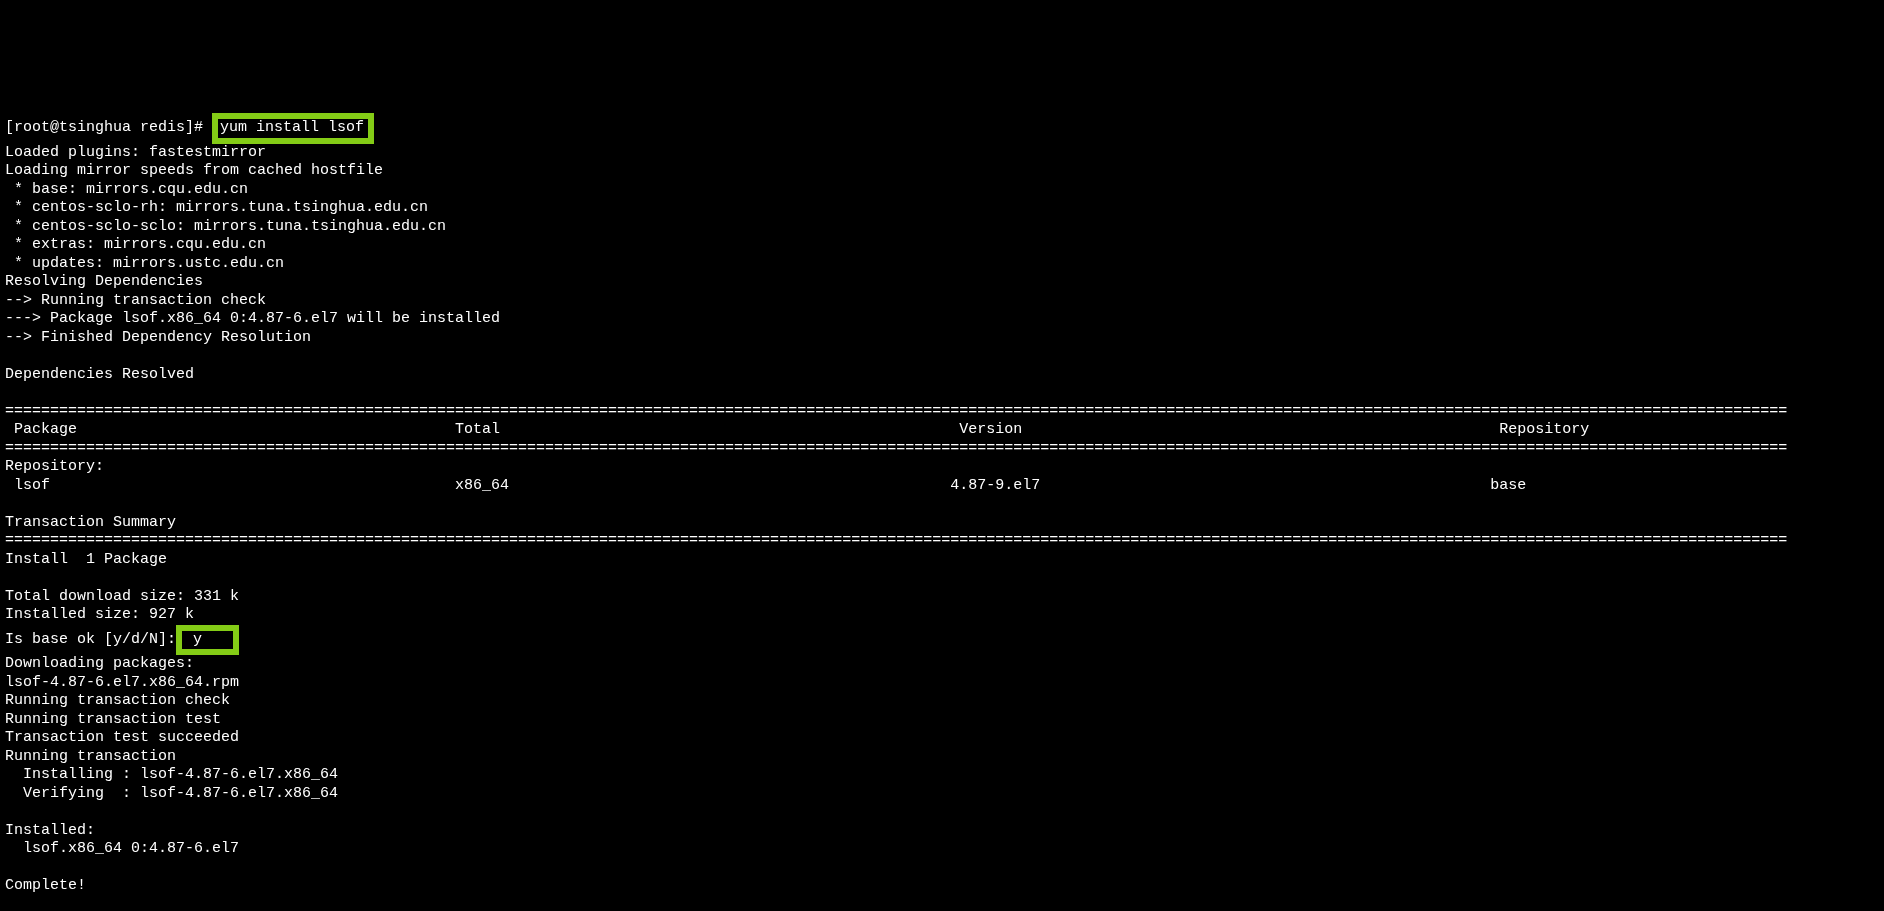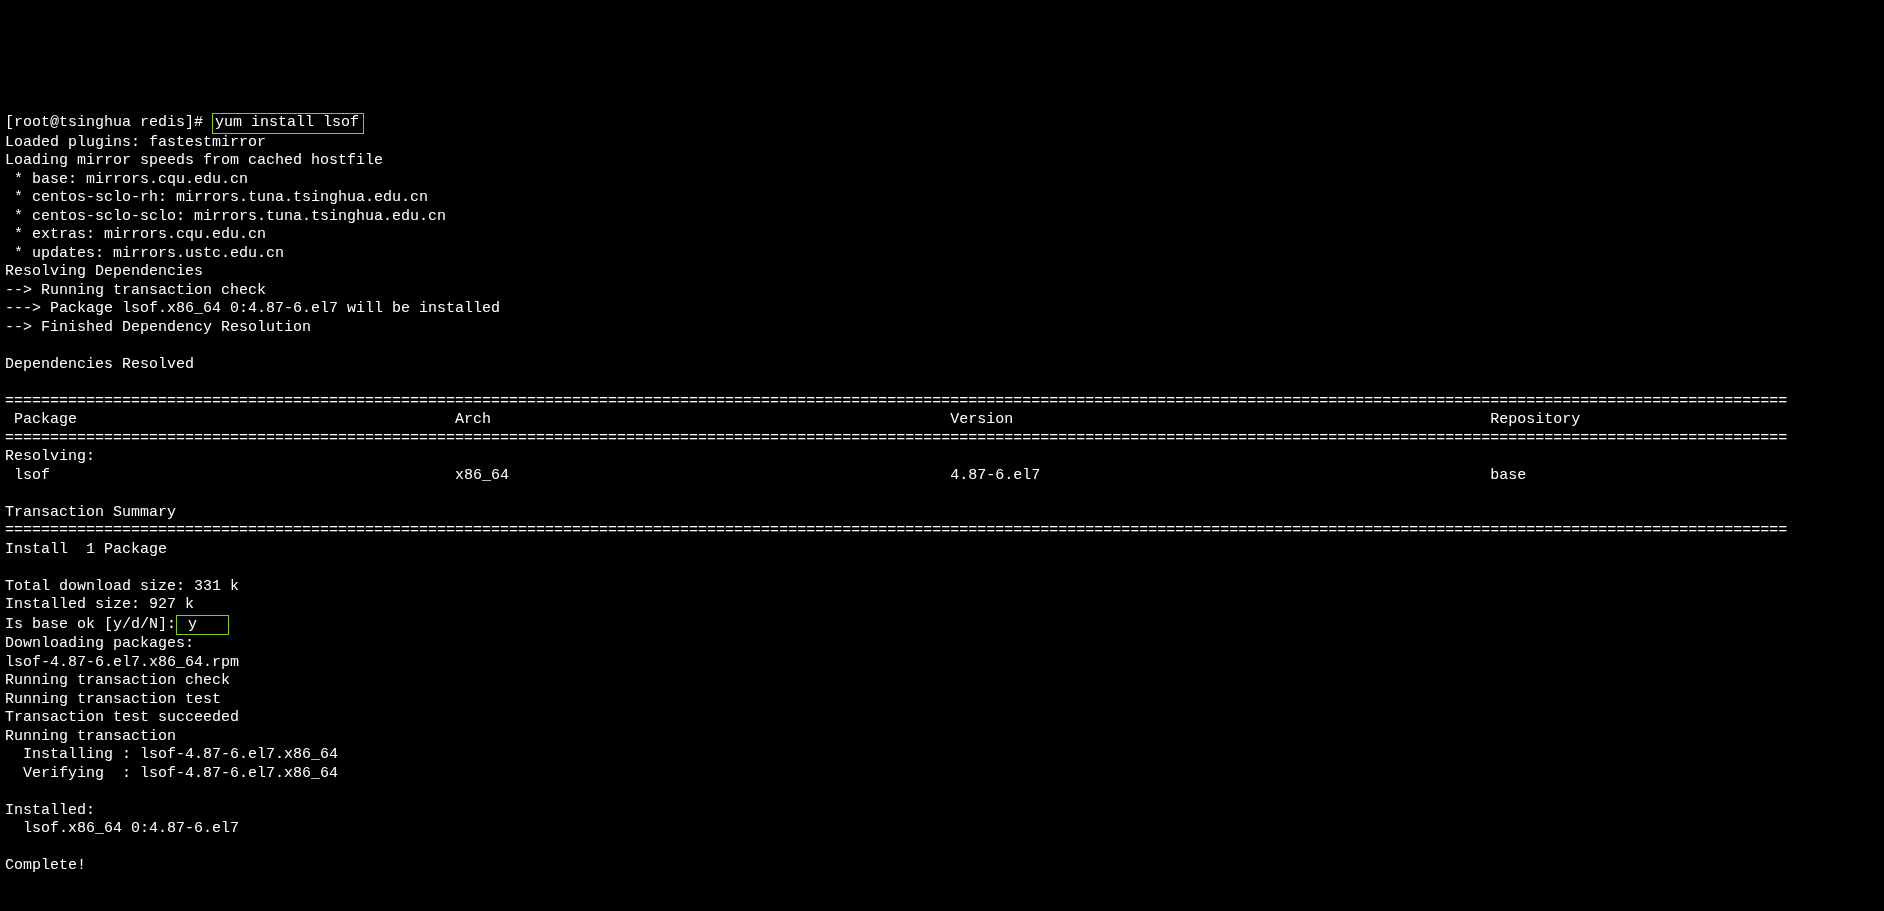--- a/index.html
+++ b/index.html
@@ -12,21 +12,21 @@
     line-height: 18.5px;
     width: 1884px;
     height: 911px;
     overflow: hidden;
     white-space: pre;
   }
   .terminal {
     padding: 2px 5px;
   }
   .red-box {
-    border: 1px solid #84cc16;
+    border: 6px solid #84cc16;
     padding: 0 4px 0 2px;
     display: inline-block;
     box-sizing: border-box;
   }
 </style>
 </head>
 <body>
 
 
 
@@ -40,24 +40,24 @@
  * extras: mirrors.cqu.edu.cn
  * updates: mirrors.ustc.edu.cn
 Resolving Dependencies
 --&gt; Running transaction check
 ---&gt; Package lsof.x86_64 0:4.87-6.el7 will be installed
 --&gt; Finished Dependency Resolution
 
 Dependencies Resolved
 </span>
 <span>======================================================================================================================================================================================================</span>
-<span> Package                                          Arch                                                   Version                                                     Repository</span>
+<span> Package                                          Total                                                   Version                                                     Repository</span>
 <span>======================================================================================================================================================================================================</span>
-<span>Resolving:</span>
-<span> lsof                                             x86_64                                                 4.87-6.el7                                                  base</span>
+<span>Repository:</span>
+<span> lsof                                             x86_64                                                 4.87-9.el7                                                  base</span>
 <span>
 Transaction Summary</span>
 <span>======================================================================================================================================================================================================</span>
 <span>Install  1 Package
 
 Total download size: 331 k
 Installed size: 927 k</span>
 <span>Is base ok [y/d/N]:</span><span class="red-box"> y   </span>
 <span>Downloading packages:
 lsof-4.87-6.el7.x86_64.rpm

